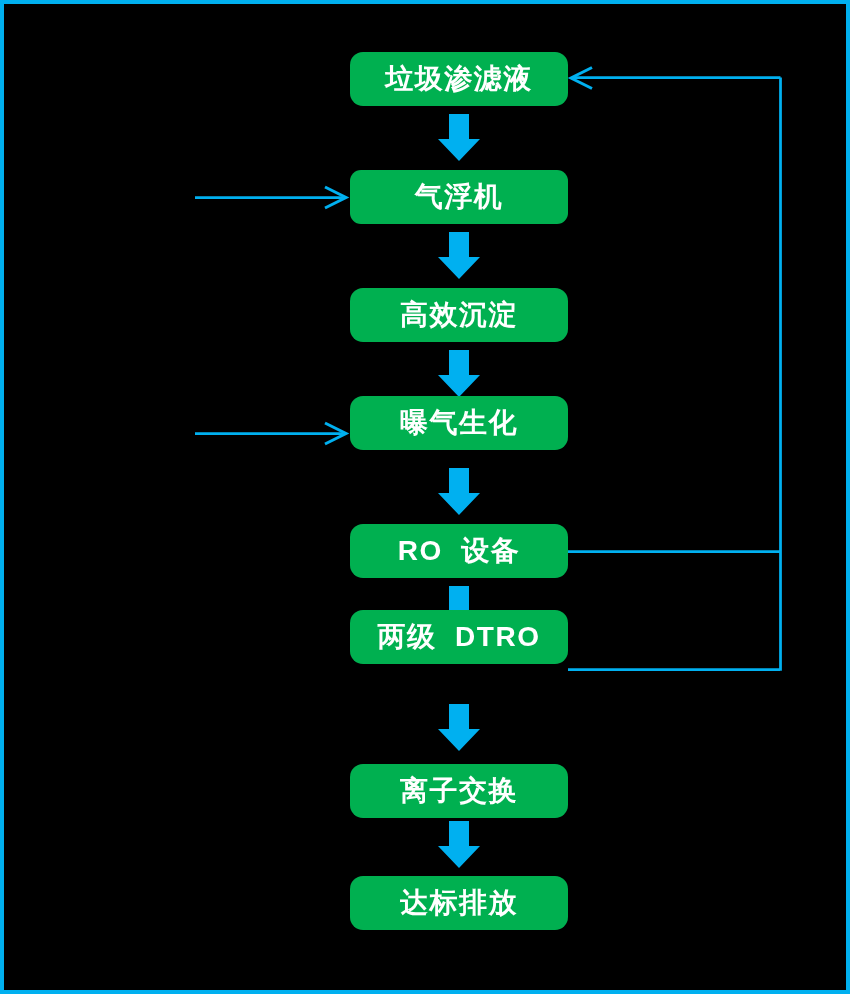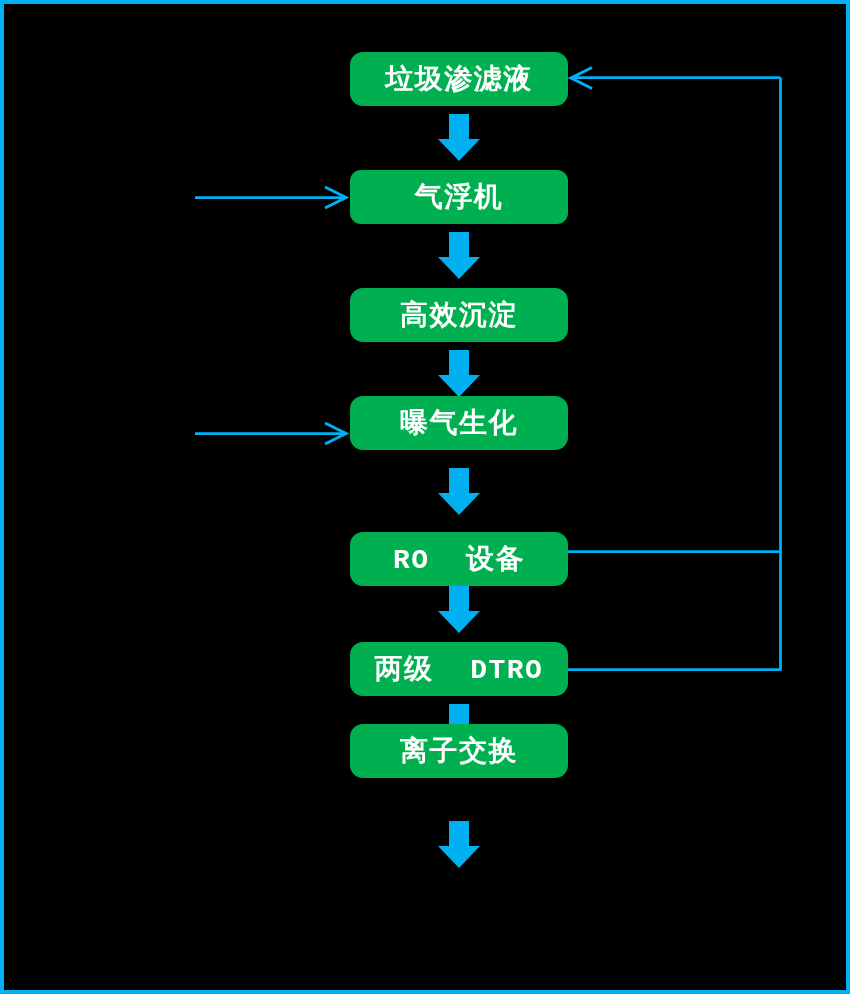--- a/index.html
+++ b/index.html
@@ -6,21 +6,21 @@
     margin: 0;
     padding: 0;
     background: #000;
   }
   .canvas {
     position: relative;
     width: 850px;
     height: 994px;
     background: var(--bg, #000000);
     overflow: hidden;
-    font-family: Liberation Mono, monospace;
+    font-family: Liberation Sans, sans-serif;
   }
   .frame {
     position: absolute;
     inset: 0;
     border: 4px solid var(--accent, #00B0F0);
     pointer-events: none;
     z-index: 3;
   }
   .connectors {
     position: absolute;
@@ -43,23 +43,23 @@
     display: flex;
     align-items: center;
     justify-content: center;
     white-space: pre;
     z-index: 2;
   }
   .n1 { top: 52px; }
   .n2 { top: 170px; border-radius: 11px; }
   .n3 { top: 288px; }
   .n4 { top: 396px; }
-  .n5 { top: 524px; margin-top: 8px; }
-  .n6 { top: 642px; }
-  .n7 { top: 724px; text-align: right; }
+  .n5 { top: 524px; }
+  .n6 { top: 610px; }
+  .n7 { top: 764px; text-align: right; }
   .n8 { top: 876px; }
   .block {
     fill: var(--accent, #00B0F0);
     stroke: none;
   }
   .thin {
     stroke: var(--accent, #00B0F0);
     stroke-width: 2.75;
     fill: none;
   }
@@ -104,15 +104,16 @@
     </g>
   </svg>
 
   <div class="node n1">垃圾渗滤液</div>
   <div class="node n2">气浮机</div>
   <div class="node n3">高效沉淀</div>
   <div class="node n4">曝气生化</div>
   <div class="node n5">RO  设备</div>
   <div class="node n6">两级  DTRO</div>
   <div class="node n7">离子交换</div>
+  <div class="node n8">达标排放</div>
 
   <div class="frame"></div>
 </div>
 
 </body></html>

